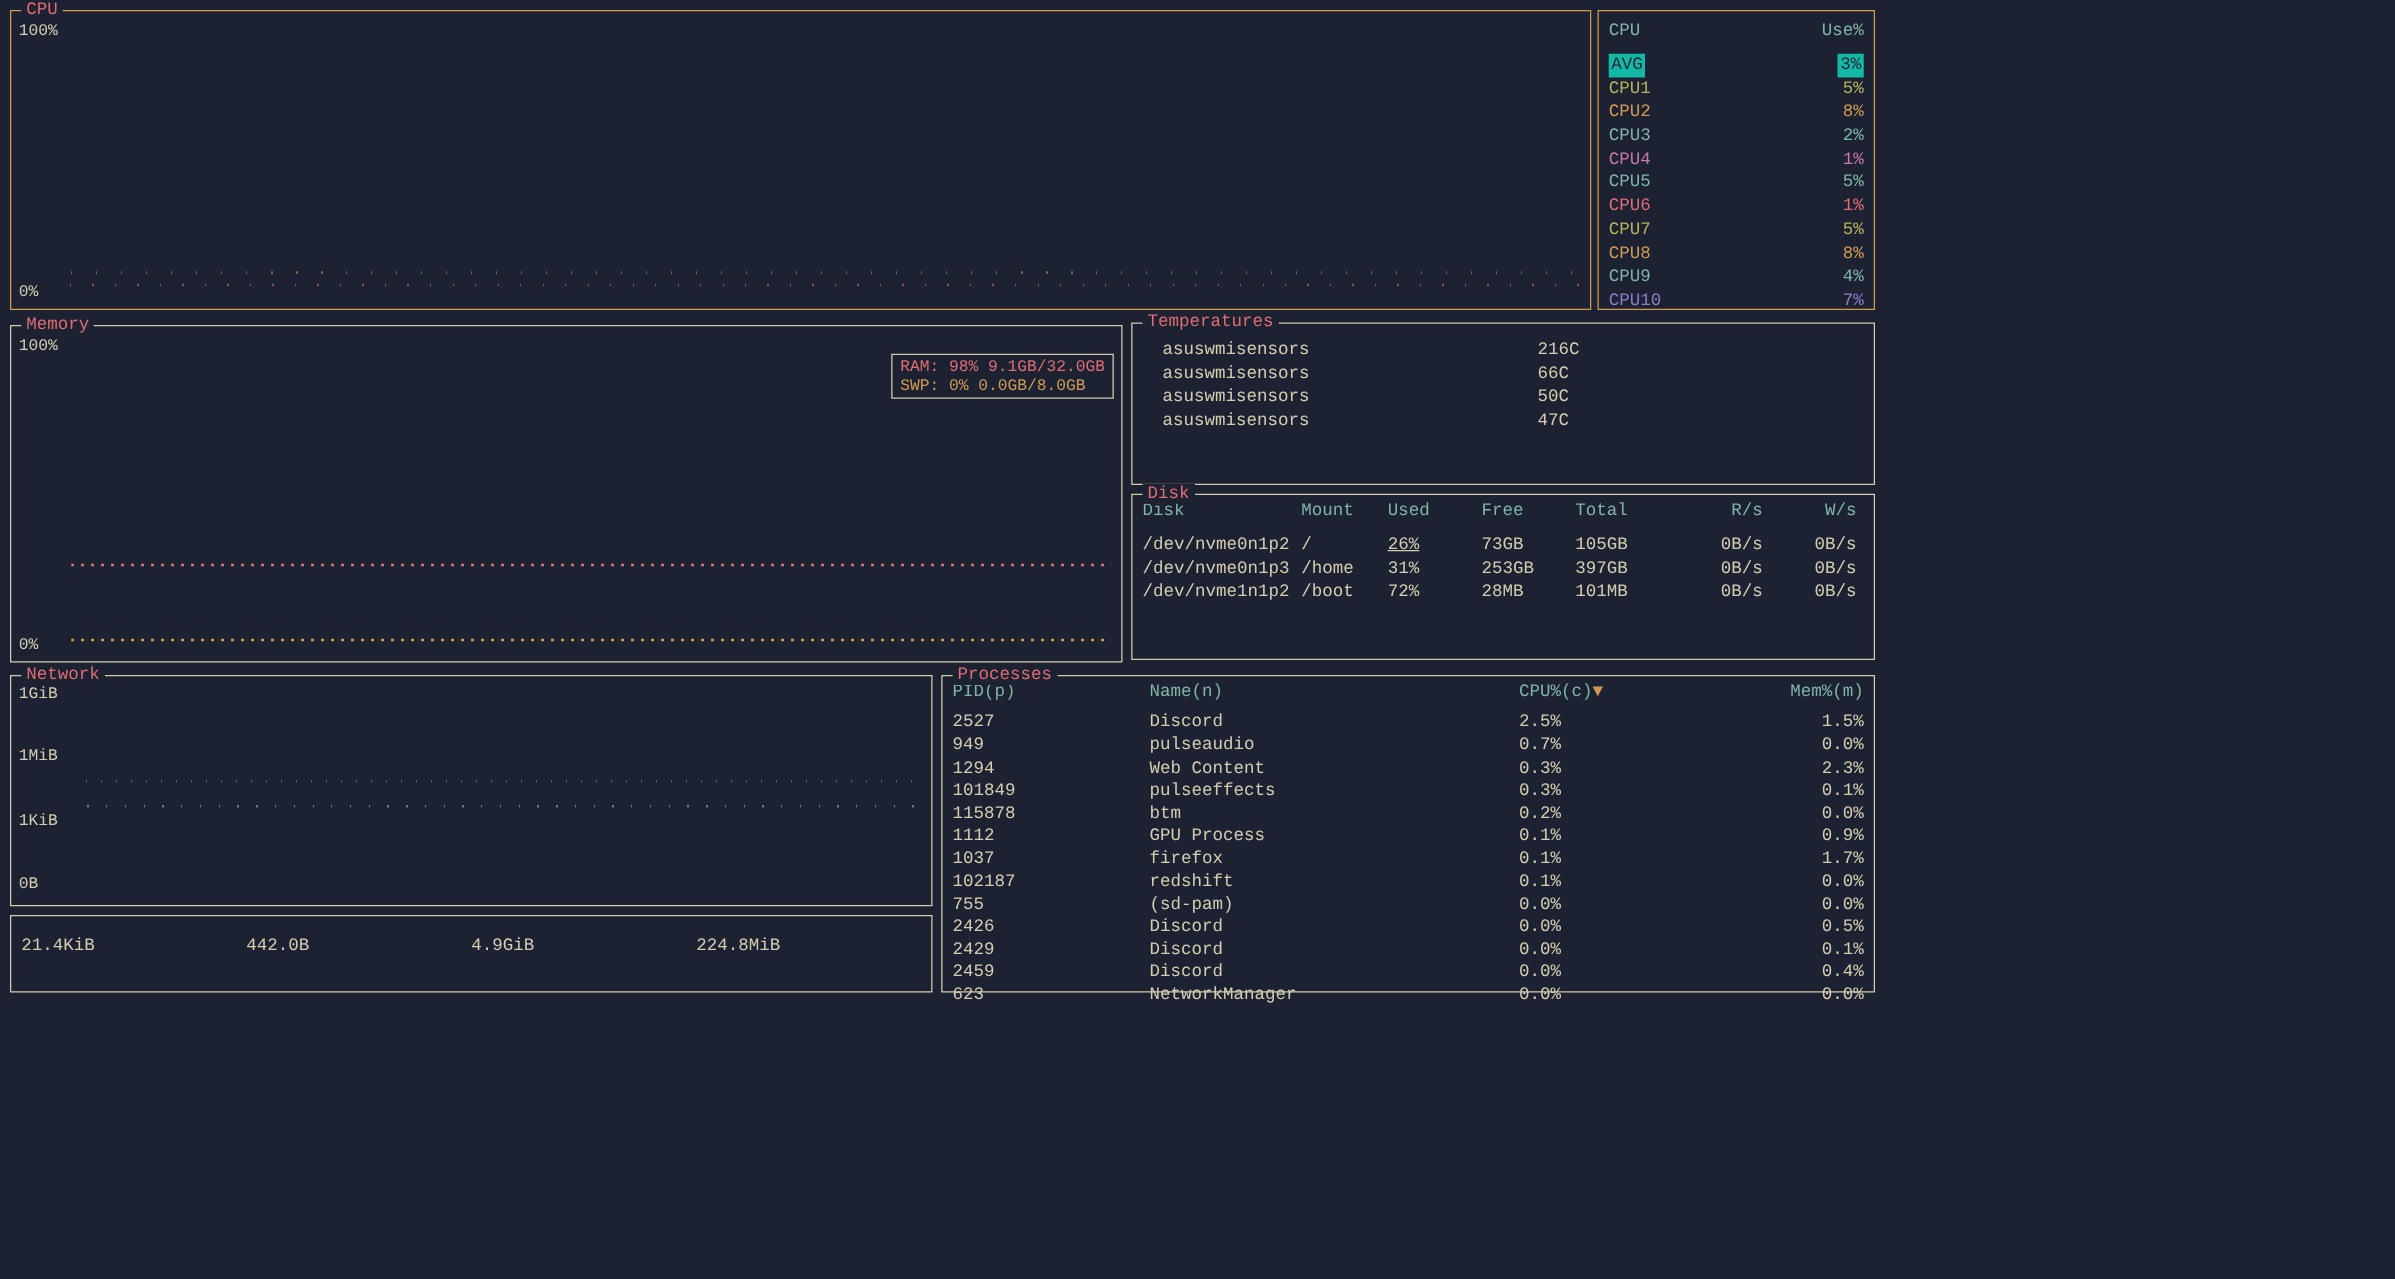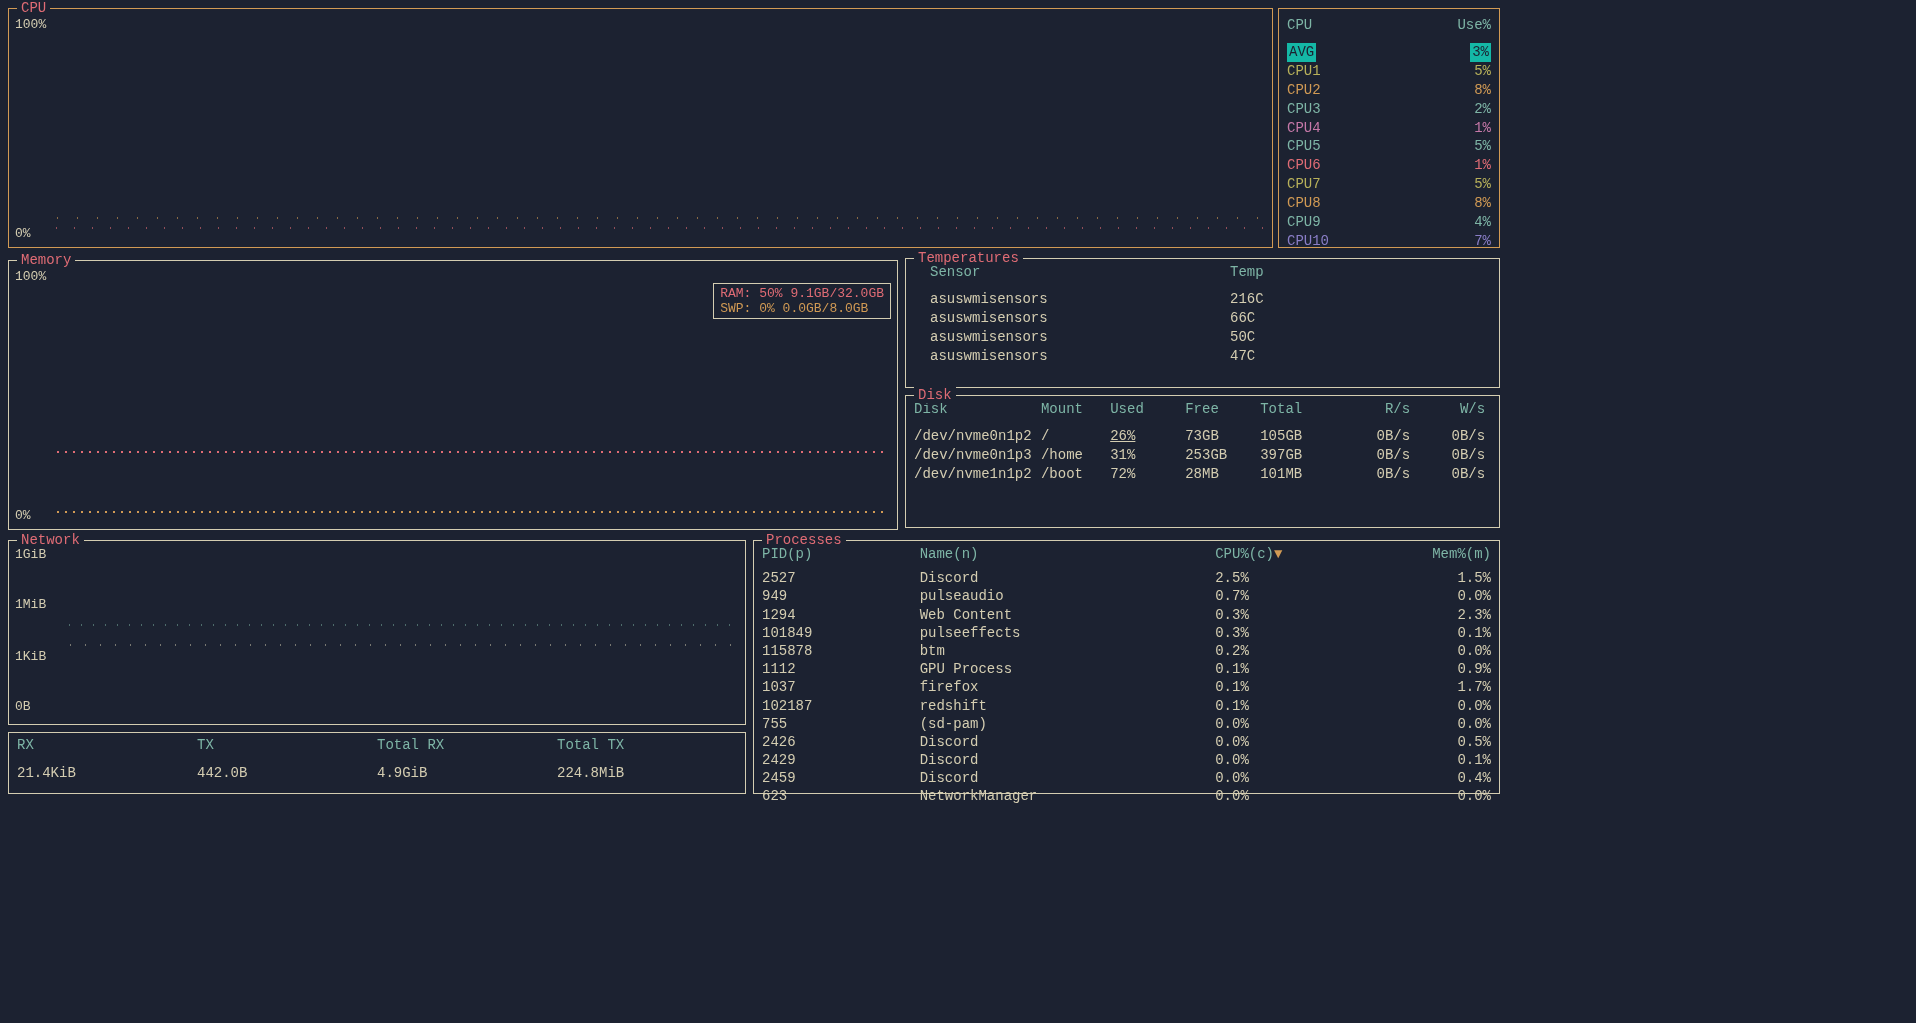--- a/index.html
+++ b/index.html
@@ -169,33 +169,29 @@
         <span>7%</span>
       </div>
     </div>
 </div>
 
 <div class="panel memory">
   <span class="panel-title">Memory</span>
   <div class="axis-label y100">100%</div>
   <div class="axis-label y0">0%</div>
   <div class="mem-box">
-    <div class="r1">RAM: 50%   9.1GB/32.0GB</div>
+    <div class="r1">RAM: 98%   9.1GB/32.0GB</div>
     <div class="r2">SWP:  0%   0.0GB/8.0GB</div>
   </div>
   <div class="mem-graph mem-ram"></div>
   <div class="mem-graph mem-swp"></div>
 </div>
 
 <div class="panel temps">
   <span class="panel-title">Temperatures</span>
-  <div class="temp-row header-row">
-    <div class="c1">Sensor</div>
-    <div>Temp</div>
-  </div>
   <div style="height:8px"></div>
   <div id="temp-rows">
       <div class="temp-row">
         <div class="c1">asuswmisensors</div>
         <div>216C</div>
       </div>
       <div class="temp-row">
         <div class="c1">asuswmisensors</div>
         <div>66C</div>
       </div>
@@ -256,26 +252,20 @@
 <div class="panel network">
   <span class="panel-title">Network</span>
   <div class="net-y" style="top:6px">1GiB</div>
   <div class="net-y" style="top:56px">1MiB</div>
   <div class="net-y" style="top:108px">1KiB</div>
   <div class="net-y" style="top:158px">0B</div>
   <div class="net-graph"></div>
 </div>
 
 <div class="panel netstats">
-  <div class="header-row" id="netstats-header">
-      <div>RX</div>
-      <div>TX</div>
-      <div>Total RX</div>
-      <div>Total TX</div>
-    </div>
   <div class="data-row" id="netstats-data">
       <div>21.4KiB</div>
       <div>442.0B</div>
       <div>4.9GiB</div>
       <div>224.8MiB</div>
     </div>
 </div>
 
 <div class="panel processes">
   <span class="panel-title">Processes</span>

